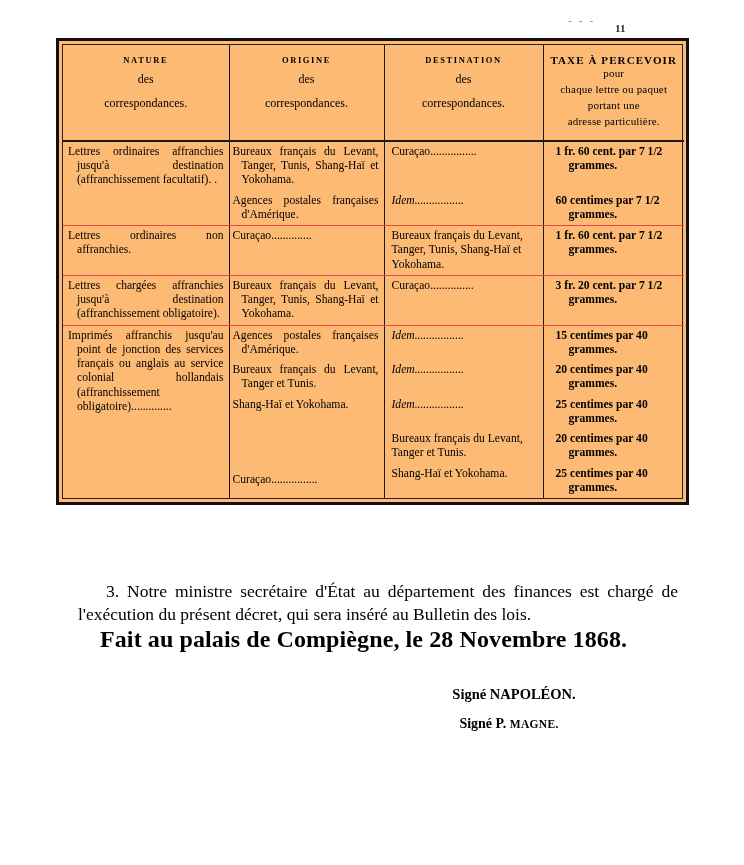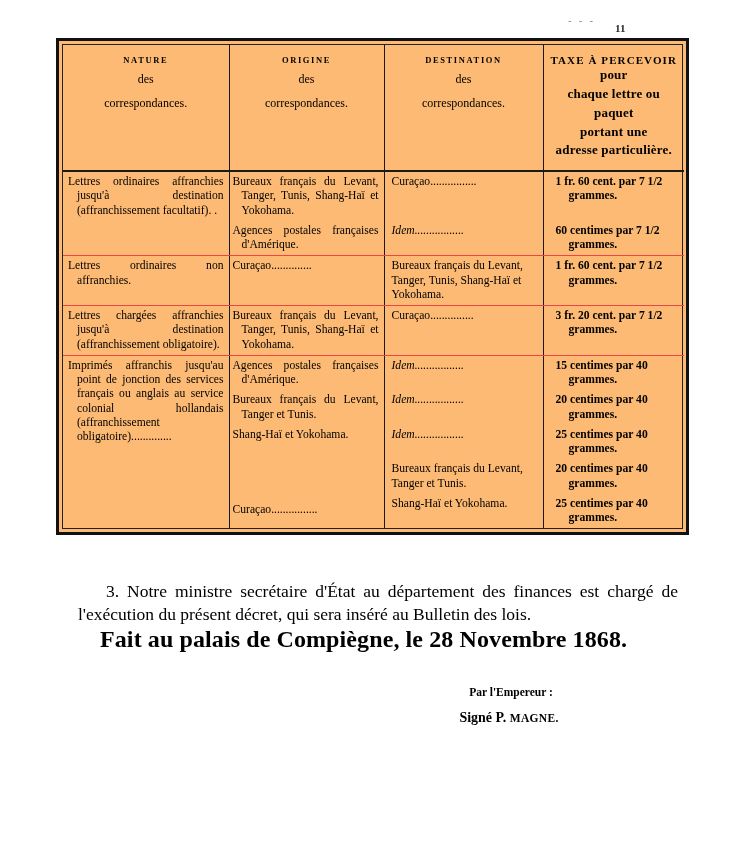--- a/index.html
+++ b/index.html
@@ -93,22 +93,22 @@
     font-size: 8.5px;
     letter-spacing: 1.6px;
     text-transform: uppercase;
     line-height: 1.5;
   }
   .hd-sub {
     font-size: 12px;
     line-height: 2.05;
   }
   .hd-small {
-    font-weight: bold;
-    font-size: 13px;
+    font-weight: normal;
+    font-size: 11px;
     line-height: 1.45;
     letter-spacing: .2px;
   }
   .hd-taxe-main {
     font-family: "Liberation Serif", serif;
     font-weight: bold;
     font-size: 11px;
     letter-spacing: 1.1px;
     text-transform: uppercase;
   }
@@ -405,19 +405,19 @@
   </div>
 
 
   <div class="body-text" id="para-3">
     <p>3. Notre ministre secrétaire d'État au département des finances est chargé de l'exécution du présent décret, qui sera inséré au Bulletin des lois.</p>
   </div>
 
   <div class="fait">Fait au palais de Compiègne, le 28 Novembre 1868.</div>
 
   <div class="signature-block">
-    <div class="sig-par">Par l'Empereur :</div>
+    <div class="sig-napoleon">Signé NAPOLÉON.</div>
     <div class="sig-magne">
       <span>Signé P. </span><span class="smallcaps">MAGNE.</span>
     </div>
   </div>
 
 </div>
 
 </body></html>

